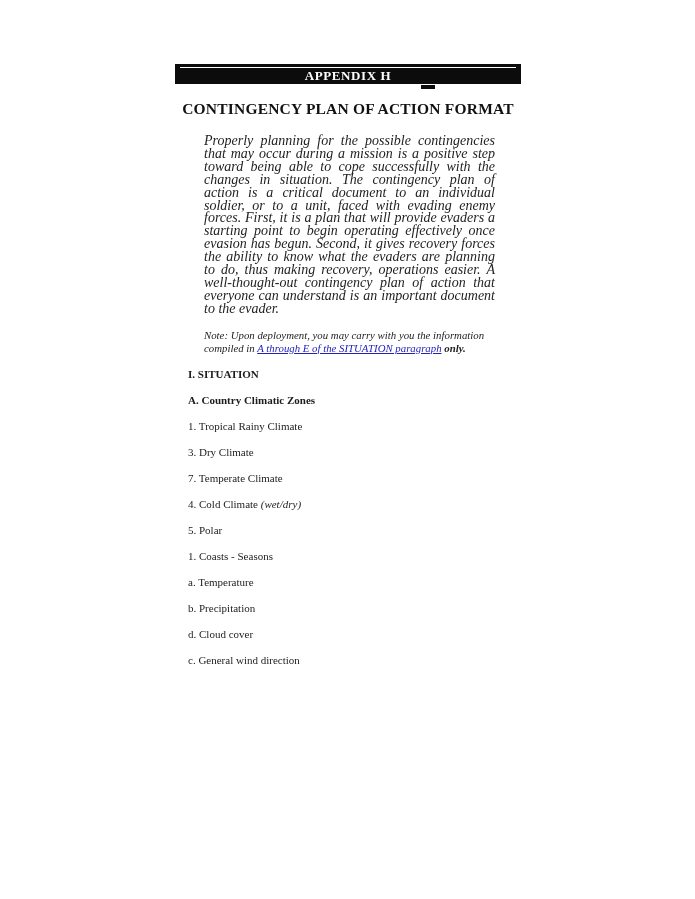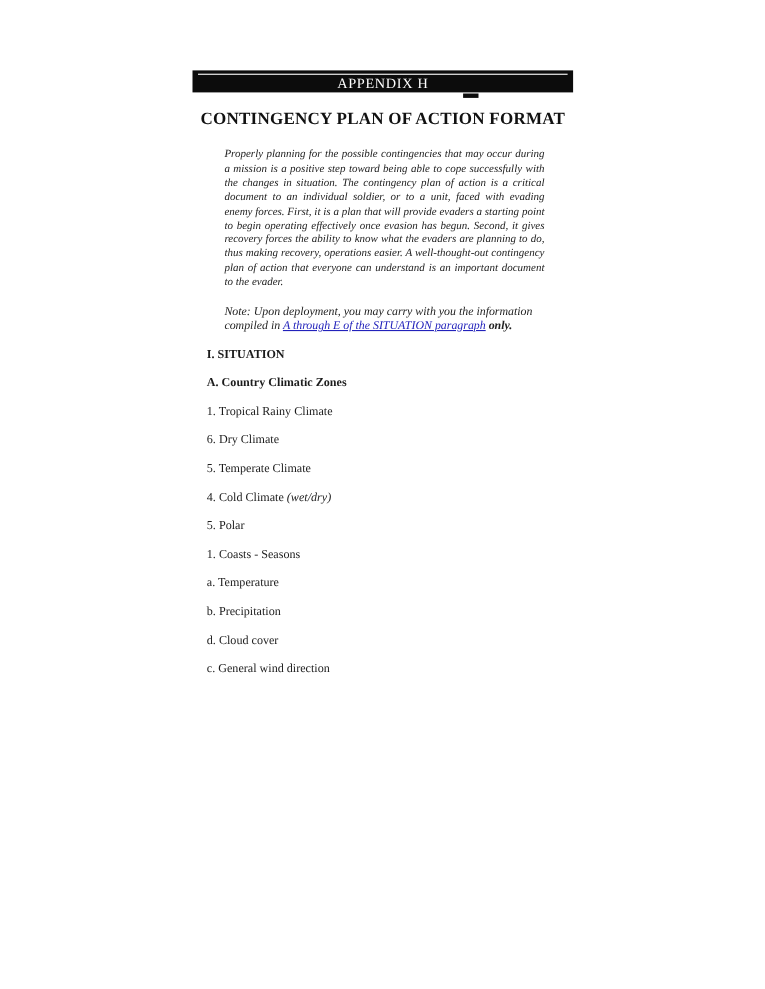--- a/index.html
+++ b/index.html
@@ -12,33 +12,33 @@
   .content { position:absolute; left:175px; top:64px; width:346px; }
 
   .banner {
     position:relative; width:100%; height:20px; background:#0c0c0c;
     display:flex; align-items:center; justify-content:center; padding-top:4px;
   }
   .banner-line {
     position:absolute; top:3px; left:5px; right:5px; height:1px; background:#ffffff;
   }
   .banner-text {
-    color:#ffffff; font-weight:normal; font-size:13px; letter-spacing:0.6px;
+    color:#ffffff; font-weight:bold; font-size:13px; letter-spacing:0.6px;
   }
   .banner-artifact {
     position:absolute; left:246px; top:21px; width:14px; height:4px; background:#0c0c0c;
   }
 
   .doc-title {
     margin-top:16px; text-align:center; font-weight:bold; font-size:15.5px;
     letter-spacing:0.2px; color:#111111;font-family:Liberation Serif, serif;
   }
 
   .intro {
-    margin:17px 26px 0 29px; font-style:italic; font-size:10px;
+    margin:17px 26px 0 29px; font-style:italic; font-size:14px;
     line-height:12.9px; text-align:justify; color:#222222;
   }
   .note {
     margin:13px 26px 0 29px; font-style:italic; font-size:10.8px;
     line-height:12.9px; color:#222222;
   }
   .note a.link { color:#2222bb; text-decoration:underline; font-style:italic; }
   .note .note-bold { font-weight:bold;margin-top:33px; }
 
   .outline { margin-top:3px; }
@@ -67,22 +67,22 @@
     <p class="intro">Properly planning for the possible contingencies that may occur during a mission is a positive step toward being able to cope successfully with the changes in situation. The contingency plan of action is a critical document to an individual soldier, or to a unit, faced with evading enemy forces. First, it is a plan that will provide evaders a starting point to begin operating effectively once evasion has begun. Second, it gives recovery forces the ability to know what the evaders are planning to do, thus making recovery, operations easier. A well-thought-out contingency plan of action that everyone can understand is an important document to the evader.</p>
 
     <p class="note"><span>Note: Upon deployment, you may carry with you the information compiled in </span><a class="link" href="#">A through E of the SITUATION paragraph</a><span class="note-bold"> only.</span></p>
 
     <div class="outline">
       <p class="l1 bold sp">I. SITUATION</p>
 
       <p class="l1 bold sp">A. Country Climatic Zones</p>
 
       <p class="l2 sp">1. Tropical Rainy Climate</p>
-      <p class="l2 sp">6. Dry Climate</p>
-      <p class="l2 sp">5. Temperate Climate</p>
+      <p class="l2 sp">3. Dry Climate</p>
+      <p class="l2 sp">7. Temperate Climate</p>
       <p class="l2 sp"><span>4. Cold Climate </span><span class="italic">(wet/dry)</span></p>
       <p class="l2 sp">5. Polar</p>
 
 
       <p class="l2 sp">1. Coasts - Seasons</p>
 
       <p class="l3 sp">a. Temperature</p>
       <p class="l3 sp">b. Precipitation</p>
       <p class="l3 sp">d. Cloud cover</p>
       <p class="l3 sp">c. General wind direction</p>

